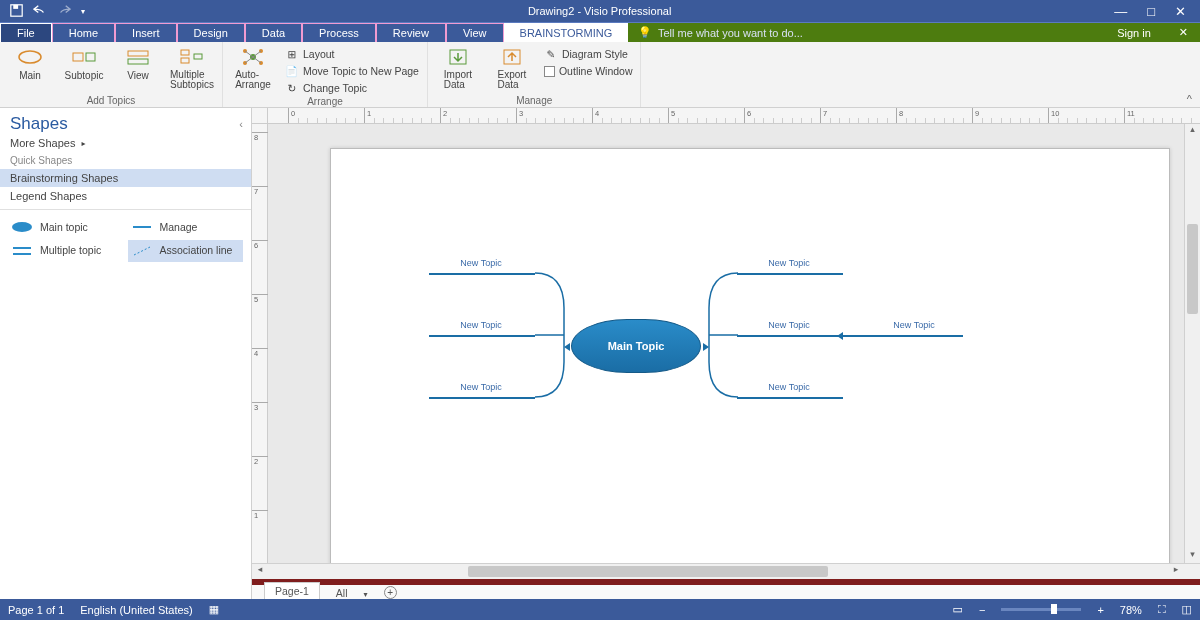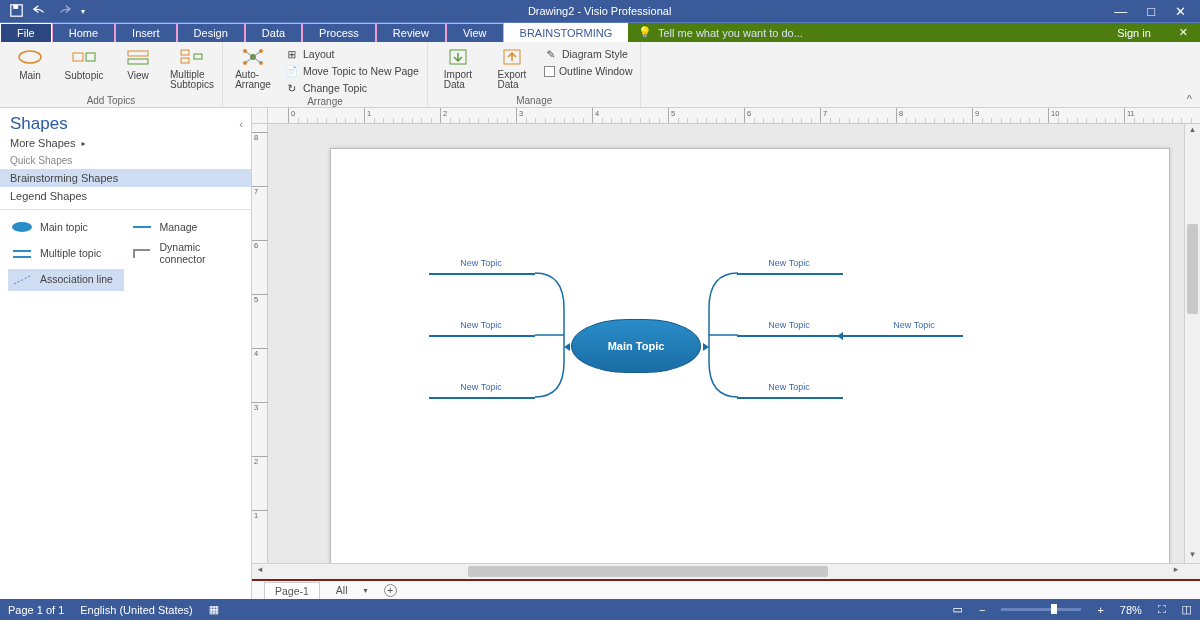--- a/index.html
+++ b/index.html
@@ -61,21 +61,21 @@
 .ruler-v .tick span { position: absolute; left: 2px; top: 0; }
 .corner { position: absolute; left: 0; top: 0; width: 16px; height: 16px; background: #f5f5f5; border-right: 1px solid #ccc; border-bottom: 1px solid #ccc; z-index: 2; }
 .canvas { flex: 1; background: #e9e9e9; position: relative; overflow: hidden; }
 .page { position: absolute; left: 62px; top: 24px; width: 840px; height: 420px; background: #fff; border: 1px solid #bbb; box-shadow: 0 0 4px rgba(0,0,0,0.15); }
 .scroll-v { width: 16px; background: #f0f0f0; border-left: 1px solid #d0d0d0; position: relative; }
 .scroll-v .thumb { position: absolute; left: 2px; right: 2px; top: 100px; height: 90px; background: #c8c8c8; border-radius: 2px; }
 .scroll-v .arr { height: 14px; text-align: center; font-size: 9px; color: #666; }
 .scroll-h-row { height: 16px; display: flex; background: #f0f0f0; border-top: 1px solid #d0d0d0; }
 .scroll-h { flex: 1; position: relative; }
 .scroll-h .thumb { position: absolute; top: 2px; bottom: 2px; left: 200px; width: 360px; background: #c8c8c8; border-radius: 2px; }
-.pagetabs { height: 20px; background: #f9f9f9; border-top: 2px solid #7f1d1d; display: flex; align-items: center; font-size: 10.5px; color: #555; padding-left: 12px; gap: 16px; }
+.pagetabs { height: 20px; background: #f9f9f9; border-top: 6px solid #7f1d1d; display: flex; align-items: flex-end; font-size: 10.5px; color: #555; padding-left: 12px; gap: 16px; }
 .pagetabs .pt { padding: 2px 10px; border: 1px solid #ccc; border-bottom: none; background: #fff; cursor: pointer; }
 
 
 .bs-main { position: absolute; left: 240px; top: 170px; width: 130px; height: 54px; background: linear-gradient(#2a8cc9, #1a6da5); border: 1px solid #155a88; border-radius: 56px/27px; color: #fff; font-size: 11px; font-weight: 600; display: flex; align-items: center; justify-content: center; }
 .bs-topic { position: absolute; font-size: 9px; color: #3a6aa8; text-align: center; width: 70px; }
 .bs-line { position: absolute; background: #1a6da5; height: 1.5px; }
 .arrow-l { position: absolute; width: 0; height: 0; border-top: 4px solid transparent; border-bottom: 4px solid transparent; border-right: 6px solid #1a6da5; }
 .arrow-r { position: absolute; width: 0; height: 0; border-top: 4px solid transparent; border-bottom: 4px solid transparent; border-left: 6px solid #1a6da5; }
 
 
@@ -278,28 +278,20 @@
           <span>Manage</span>
         </div>
       <div class="stencil-item">
           <span class="stencil-ic">
             <svg width="22" height="14">
               <line x1="2" y1="4" x2="20" y2="4" stroke="#2a8cc9" stroke-width="2"></line>
               <line x1="2" y1="10" x2="20" y2="10" stroke="#2a8cc9" stroke-width="2"></line>
             </svg>
           </span>
           <span style="line-height:1.1">Multiple topic</span>
-        </div>
-      <div class="stencil-item">
-          <span class="stencil-ic">
-            <svg width="22" height="14">
-              <path d="M3 11 L3 3 L19 3" fill="none" stroke="#666" stroke-width="1.5"></path>
-            </svg>
-          </span>
-          <span style="line-height:1.1">Dynamic connector</span>
         </div>
       <div class="stencil-item sel">
           <span class="stencil-ic">
             <svg width="22" height="14">
               <line x1="3" y1="11" x2="19" y2="3" stroke="#2a8cc9" stroke-width="1" stroke-dasharray="2 2"></line>
             </svg>
           </span>
           <span style="line-height:1.1">Association line</span>
         </div>
     </div>

